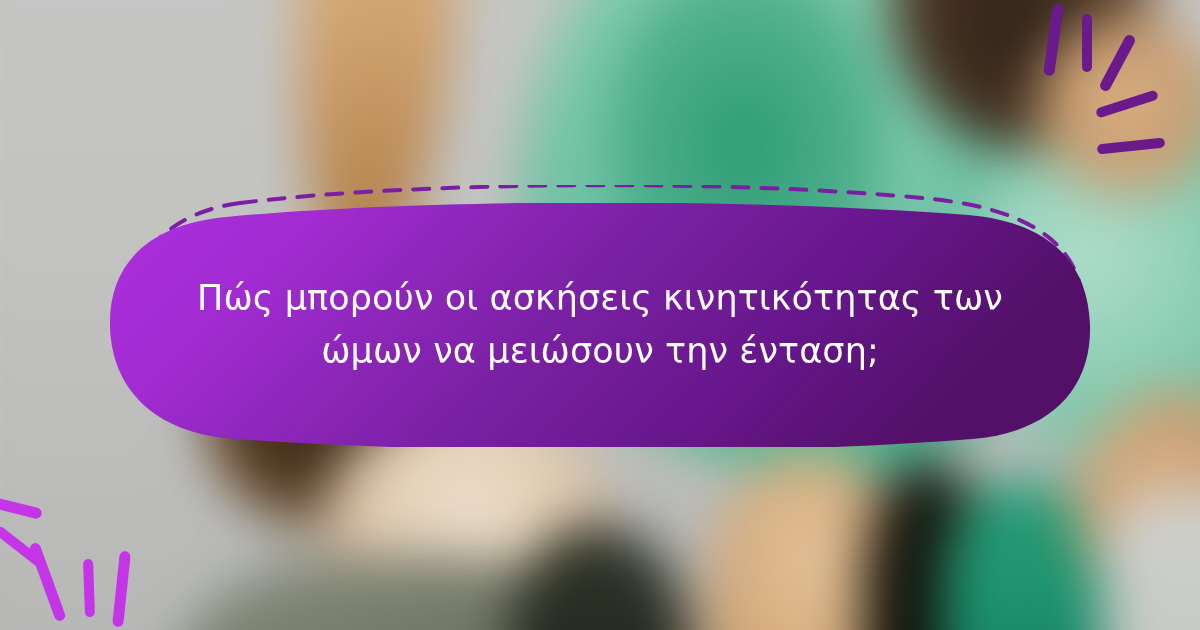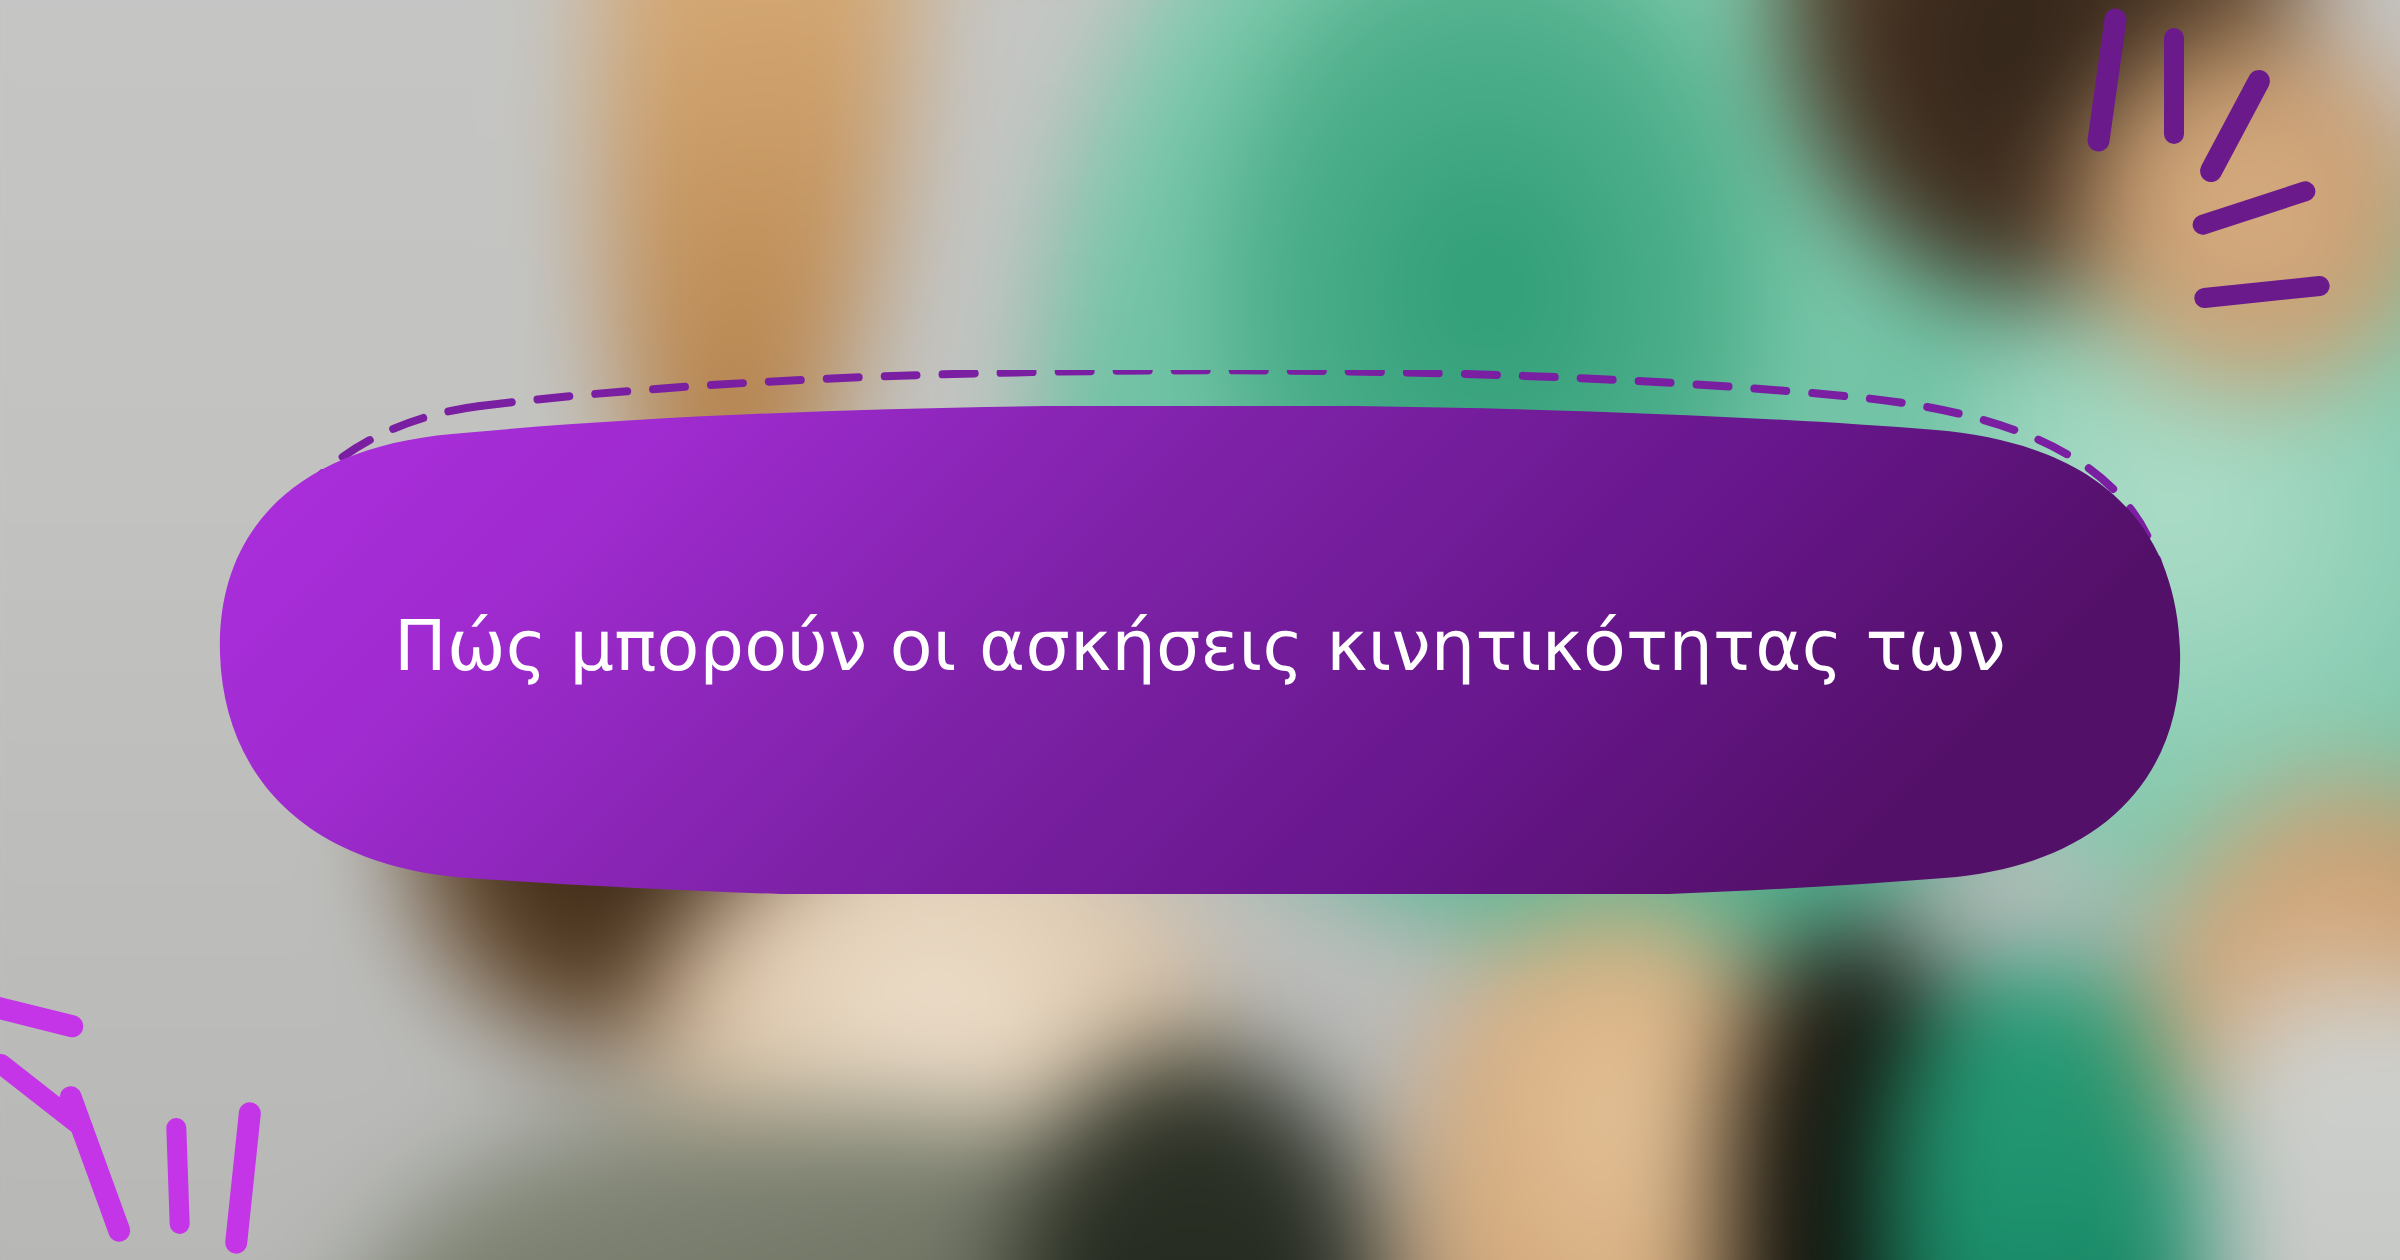--- a/index.html
+++ b/index.html
@@ -294,17 +294,18 @@
                C 330,-6 660,-4 862,12
                C 944,19 982,60 984,122
                C 986,186 944,230 866,236
                C 640,254 330,250 128,236
                C 48,230 6,186 4,124
                C 2,62 42,21 120,14 Z" fill="url(#banner-grad)"></path>
     </svg>
 
     <div class="banner-text">
       <div class="banner-line">Πώς μπορούν οι ασκήσεις κινητικότητας των</div>
+      <div class="banner-line">ώμων να μειώσουν την ένταση;</div>
     </div>
 
   </div>
 
 </div>
 
 </body></html>

